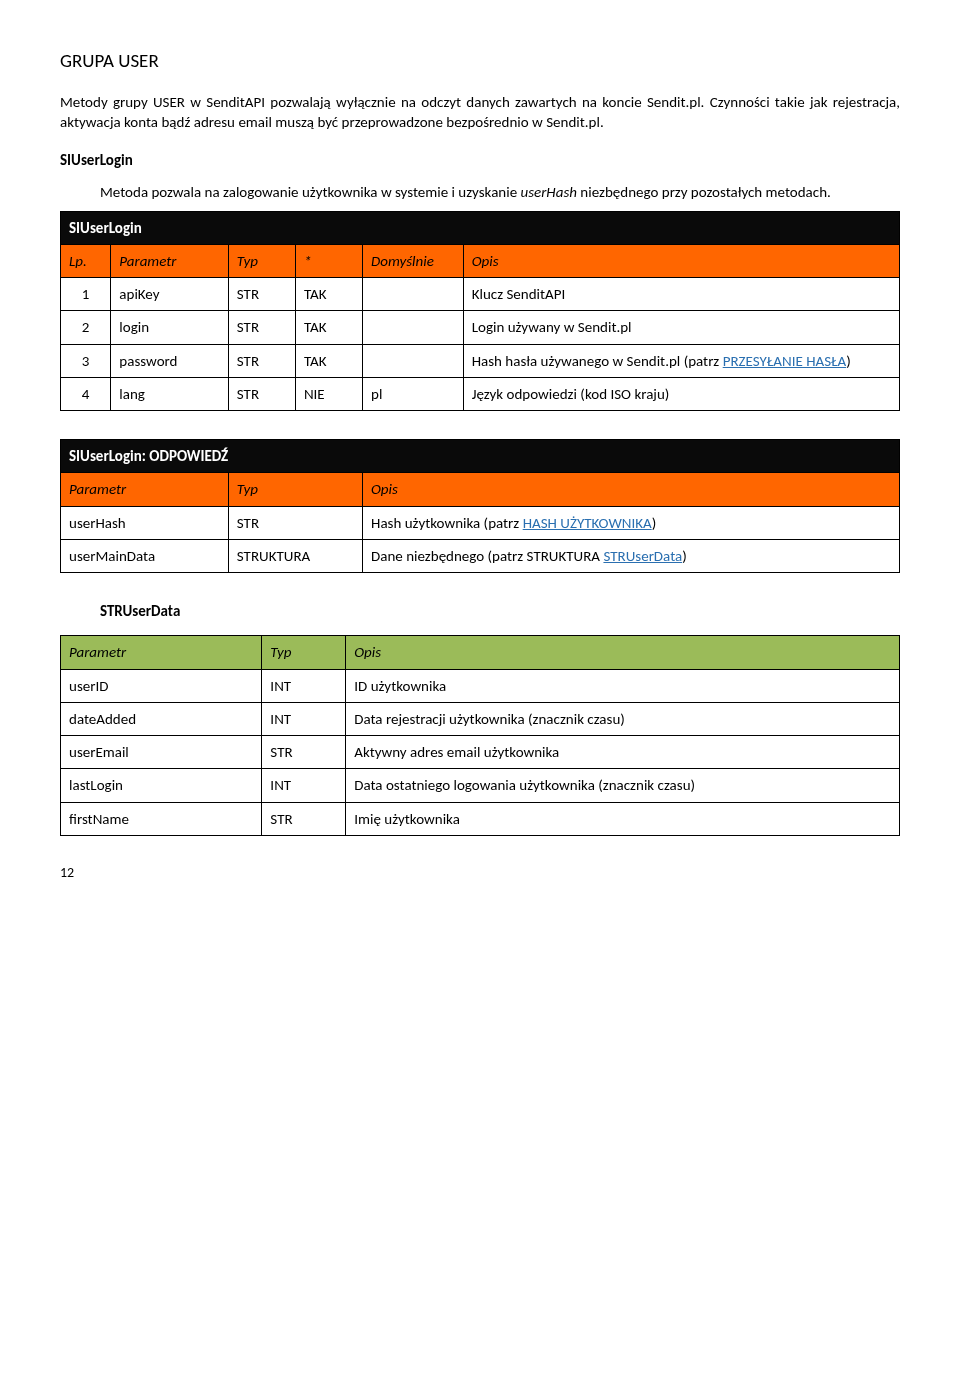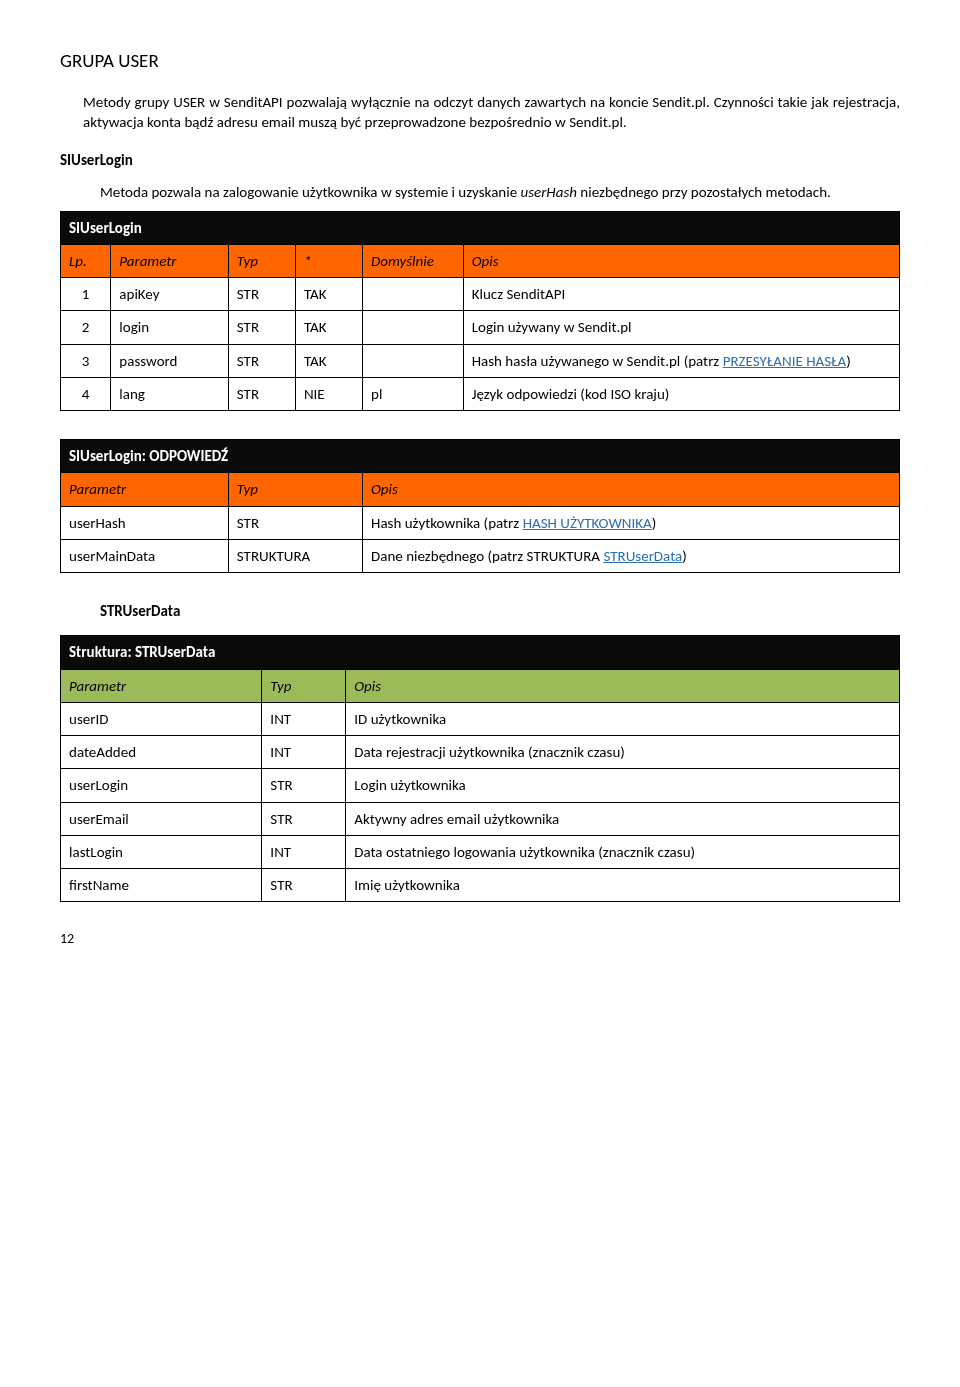--- a/index.html
+++ b/index.html
@@ -6,21 +6,21 @@
   body {
     font-family: Calibri, Arial, sans-serif;
     background: #fff;
     color: #000;
     padding: 48px 60px 30px 60px;
     font-size: 15px;
     line-height: 1.35;
   }
   .page-title { font-size: 19px; margin-bottom: 18px; }
   .page-title .bold { font-weight: normal; }
-  .intro { margin-bottom: 18px; text-align: justify; margin-left: 23px; }
+  .intro { margin-bottom: 18px; text-align: justify; }
   .method-name { font-weight: bold; font-size: 15px; margin-bottom: 12px; }
   .method-desc { margin-left: 40px; margin-bottom: 8px; text-align: justify; }
   .italic { font-style: italic; }
   table { width: 100%; border-collapse: collapse; margin-bottom: 28px; }
   th, td { border: 1px solid #000; padding: 6px 8px; text-align: left; vertical-align: middle; }
   .dark-header th, .dark-header td {
     background: #0a0a0a; color: #fff; font-weight: bold; border: 1px solid #000;
   }
   .orange-header th, .orange-header td {
     background: #ff6600; color: #000; font-style: italic; border: 1px solid #000; font-weight: normal;
@@ -122,42 +122,34 @@
       <span>Dane niezbędnego (patrz STRUKTURA </span><a href="#" class="link">STRUserData</a><span>)</span>
     </td>
   </tr>
 </tbody>
   </table>
 
 <p class="subheader">STRUserData</p>
 
 <table>
   <tbody>
-      <tr class="dark-header">
-    <th colspan="3">Struktura: STRUserData</th>
-  </tr>
   <tr class="green-header">
     <td style="width:24%">Parametr</td>
     <td style="width:10%">Typ</td>
     <td>Opis</td>
   </tr>
   <tr>
     <td>userID</td>
     <td>INT</td>
     <td>ID użytkownika</td>
   </tr>
   <tr>
     <td>dateAdded</td>
     <td>INT</td>
     <td>Data rejestracji użytkownika (znacznik czasu)</td>
-  </tr>
-  <tr>
-    <td>userLogin</td>
-    <td>STR</td>
-    <td>Login użytkownika</td>
   </tr>
   <tr>
     <td>userEmail</td>
     <td>STR</td>
     <td>Aktywny adres email użytkownika</td>
   </tr>
   <tr>
     <td>lastLogin</td>
     <td>INT</td>
     <td>Data ostatniego logowania użytkownika (znacznik czasu)</td>

